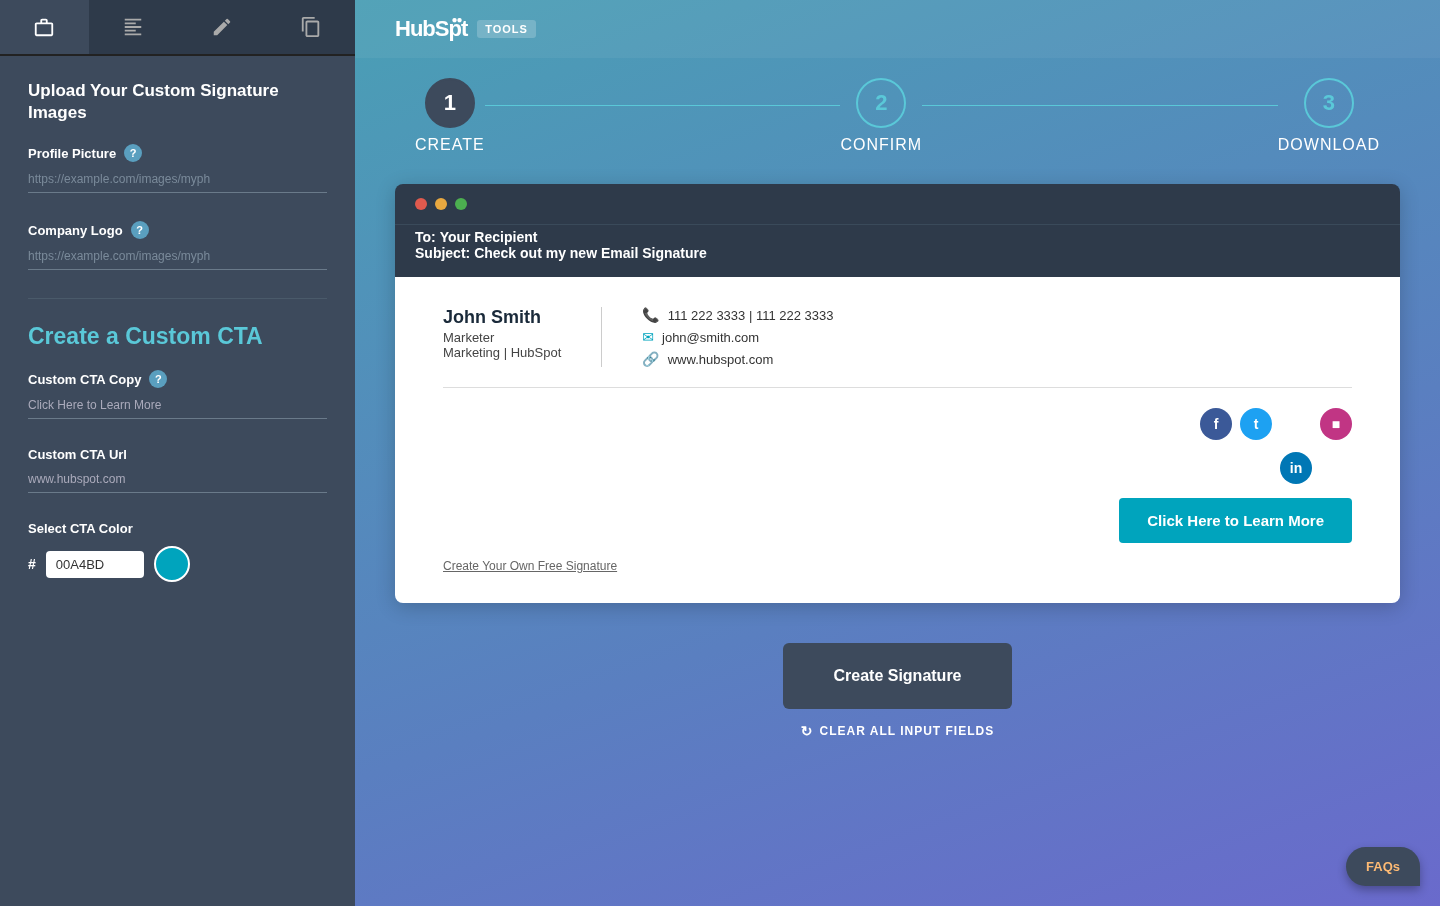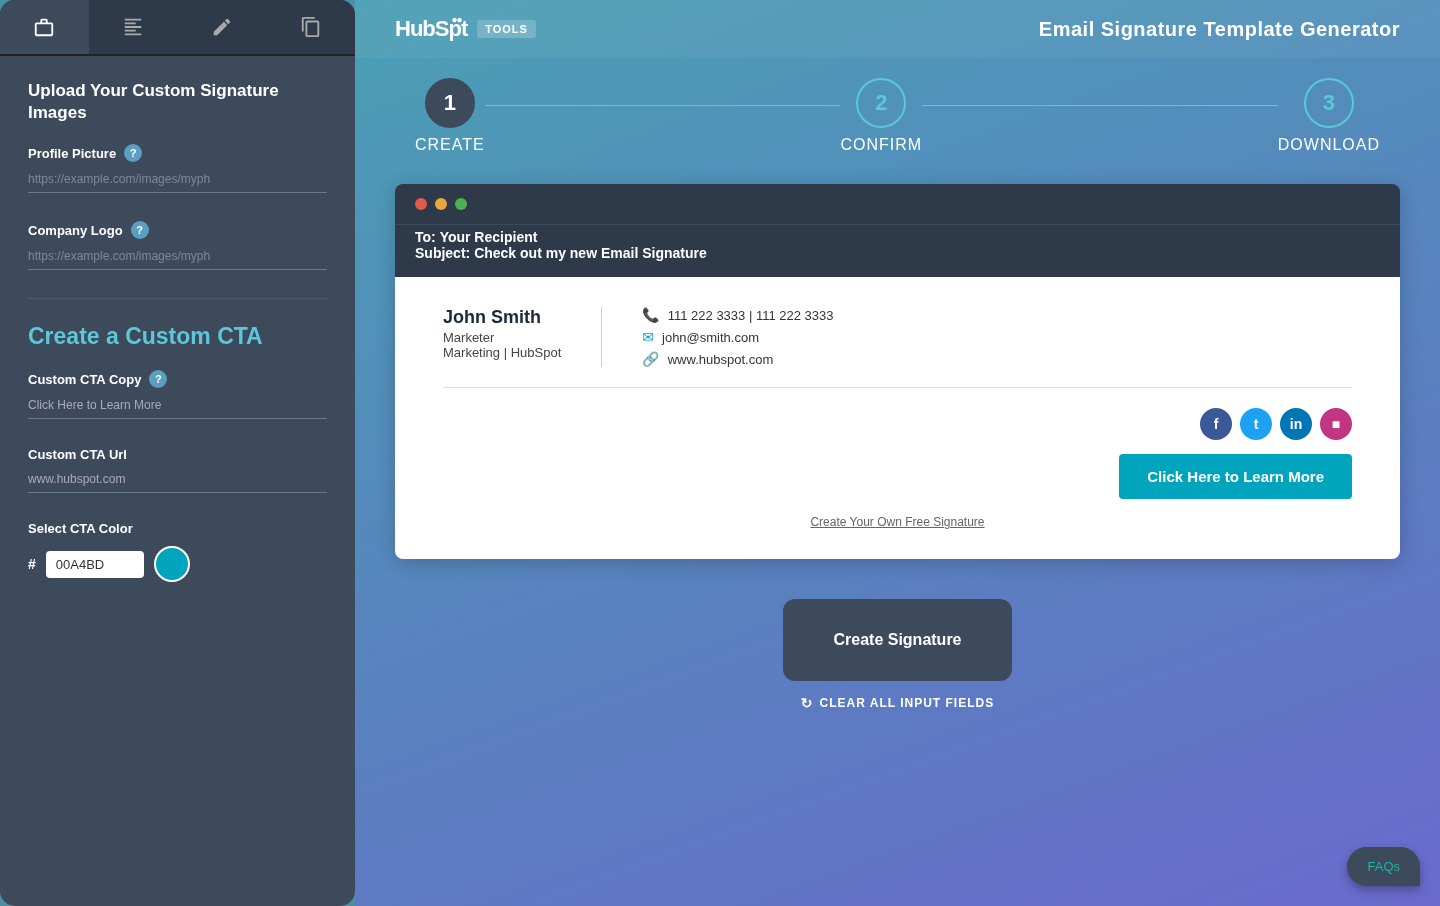--- a/index.html
+++ b/index.html
@@ -8,21 +8,20 @@
     
     .sidebar {
       width: 355px;
       min-width: 355px;
       background: #3d4a5c;
       color: #fff;
       display: flex;
       flex-direction: column;
       height: 906px;
       overflow-y: auto;
-      border-radius: 15px;
     }
 
     .sidebar-tabs {
       display: flex;
       background: #2e3a4a;
       border-bottom: 2px solid #222;
     }
     .sidebar-tab {
       flex: 1;
       padding: 16px 0;
@@ -315,61 +314,60 @@
       display: flex;
       align-items: center;
       justify-content: center;
       color: #fff;
       font-size: 14px;
       font-weight: 700;
       cursor: pointer;
     }
     .si-fb { background: #3b5998; }
     .si-tw { background: #1da1f2; }
-    .si-li { background: #0077b5; }
+    .si-li { background: #0077b5; margin-top: 44px; }
     .si-ig { background: #c13584; }
 
     .cta-button-row {
       display: flex;
       justify-content: flex-end;
       margin-bottom: 16px;
     }
     .cta-button {
       background: #00A4BD;
       color: #fff;
       border: none;
       border-radius: 4px;
       padding: 14px 28px;
       font-size: 15px;
       font-weight: 700;
       cursor: pointer;
     }
 
     .create-own-link {
-      text-align: center;
       font-size: 12px;
       color: #666;
       text-decoration: underline;
       cursor: pointer;
     }
 
     
     .bottom-actions {
       display: flex;
       flex-direction: column;
       align-items: center;
       gap: 14px;
       padding: 20px 0 30px;
     }
     .create-sig-btn {
       background: #3d4a5c;
       color: #fff;
       border: none;
-      border-radius: 12px;
-      padding: 32px 50px;
+      border-radius: 6px;
+      padding: 24px 50px;
       font-size: 16px;
       font-weight: 700;
       cursor: pointer;
     }
     .clear-link {
       display: flex;
       align-items: center;
       gap: 6px;
       color: #fff;
       font-size: 12px;
@@ -379,25 +377,25 @@
       text-transform: uppercase;
     }
     .clear-icon { font-size: 14px; }
 
     
     .faq-bubble {
       position: fixed;
       bottom: 20px;
       right: 20px;
       background: #3d4a5c;
-      color: #14b8a6;
+      color: #fdba74;
       border-radius: 30px 30px 0 30px;
       padding: 12px 20px;
       font-size: 13px;
-      font-weight: 400;
+      font-weight: 700;
       cursor: pointer;
       box-shadow: 0 4px 10px rgba(0,0,0,0.3);
     }
   </style>
 </head>
 <body>
 
 <div class="sidebar">
   <div class="sidebar-tabs">
     <div class="sidebar-tab active">
@@ -475,21 +473,20 @@
 
 <div class="main">
 
   <div class="main-header">
     <div class="logo-area">
       <span class="hubspot-logo">
         HubS<span style="position:relative;display:inline-block;">p<span style="position:absolute;top:-2px;left:3px;font-size:10px;color:#fff;">●●</span></span>t
       </span>
       <span class="tools-badge">TOOLS</span>
     </div>
-    <div class="header-title">Email Signature Template Generator</div>
   </div>
 
   <div class="steps-bar">
     <div class="step">
       <div class="step-circle active">1</div>
       <span class="step-label">CREATE</span>
     </div>
     <div class="step-line"></div>
     <div class="step">
       <div class="step-circle inactive">2</div>

